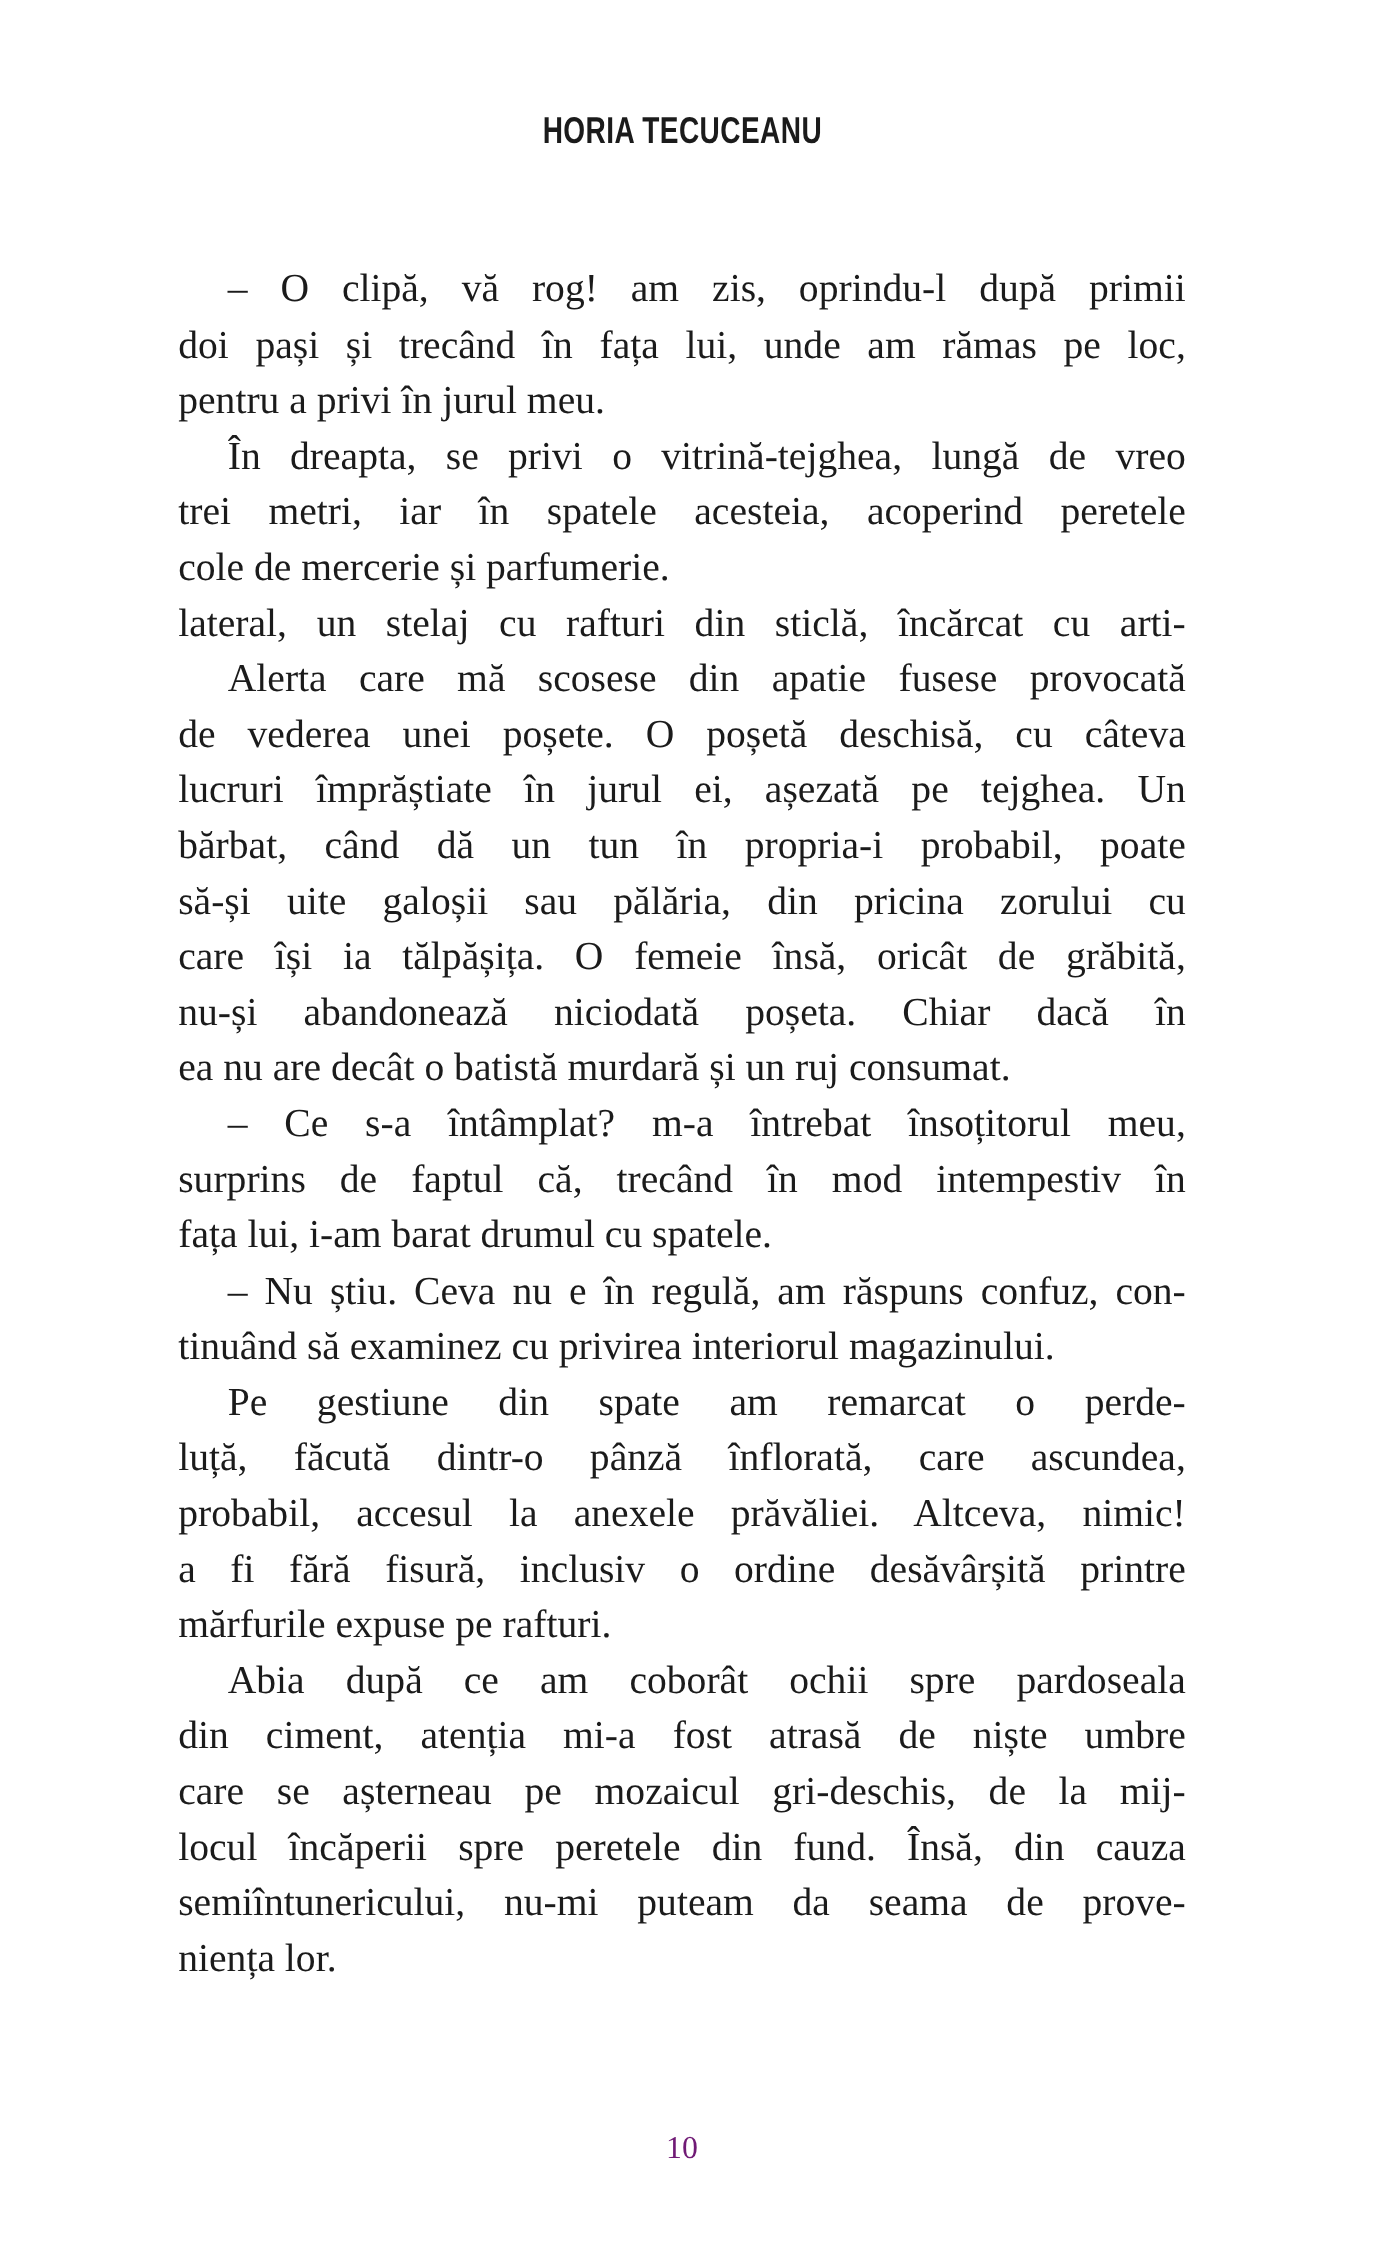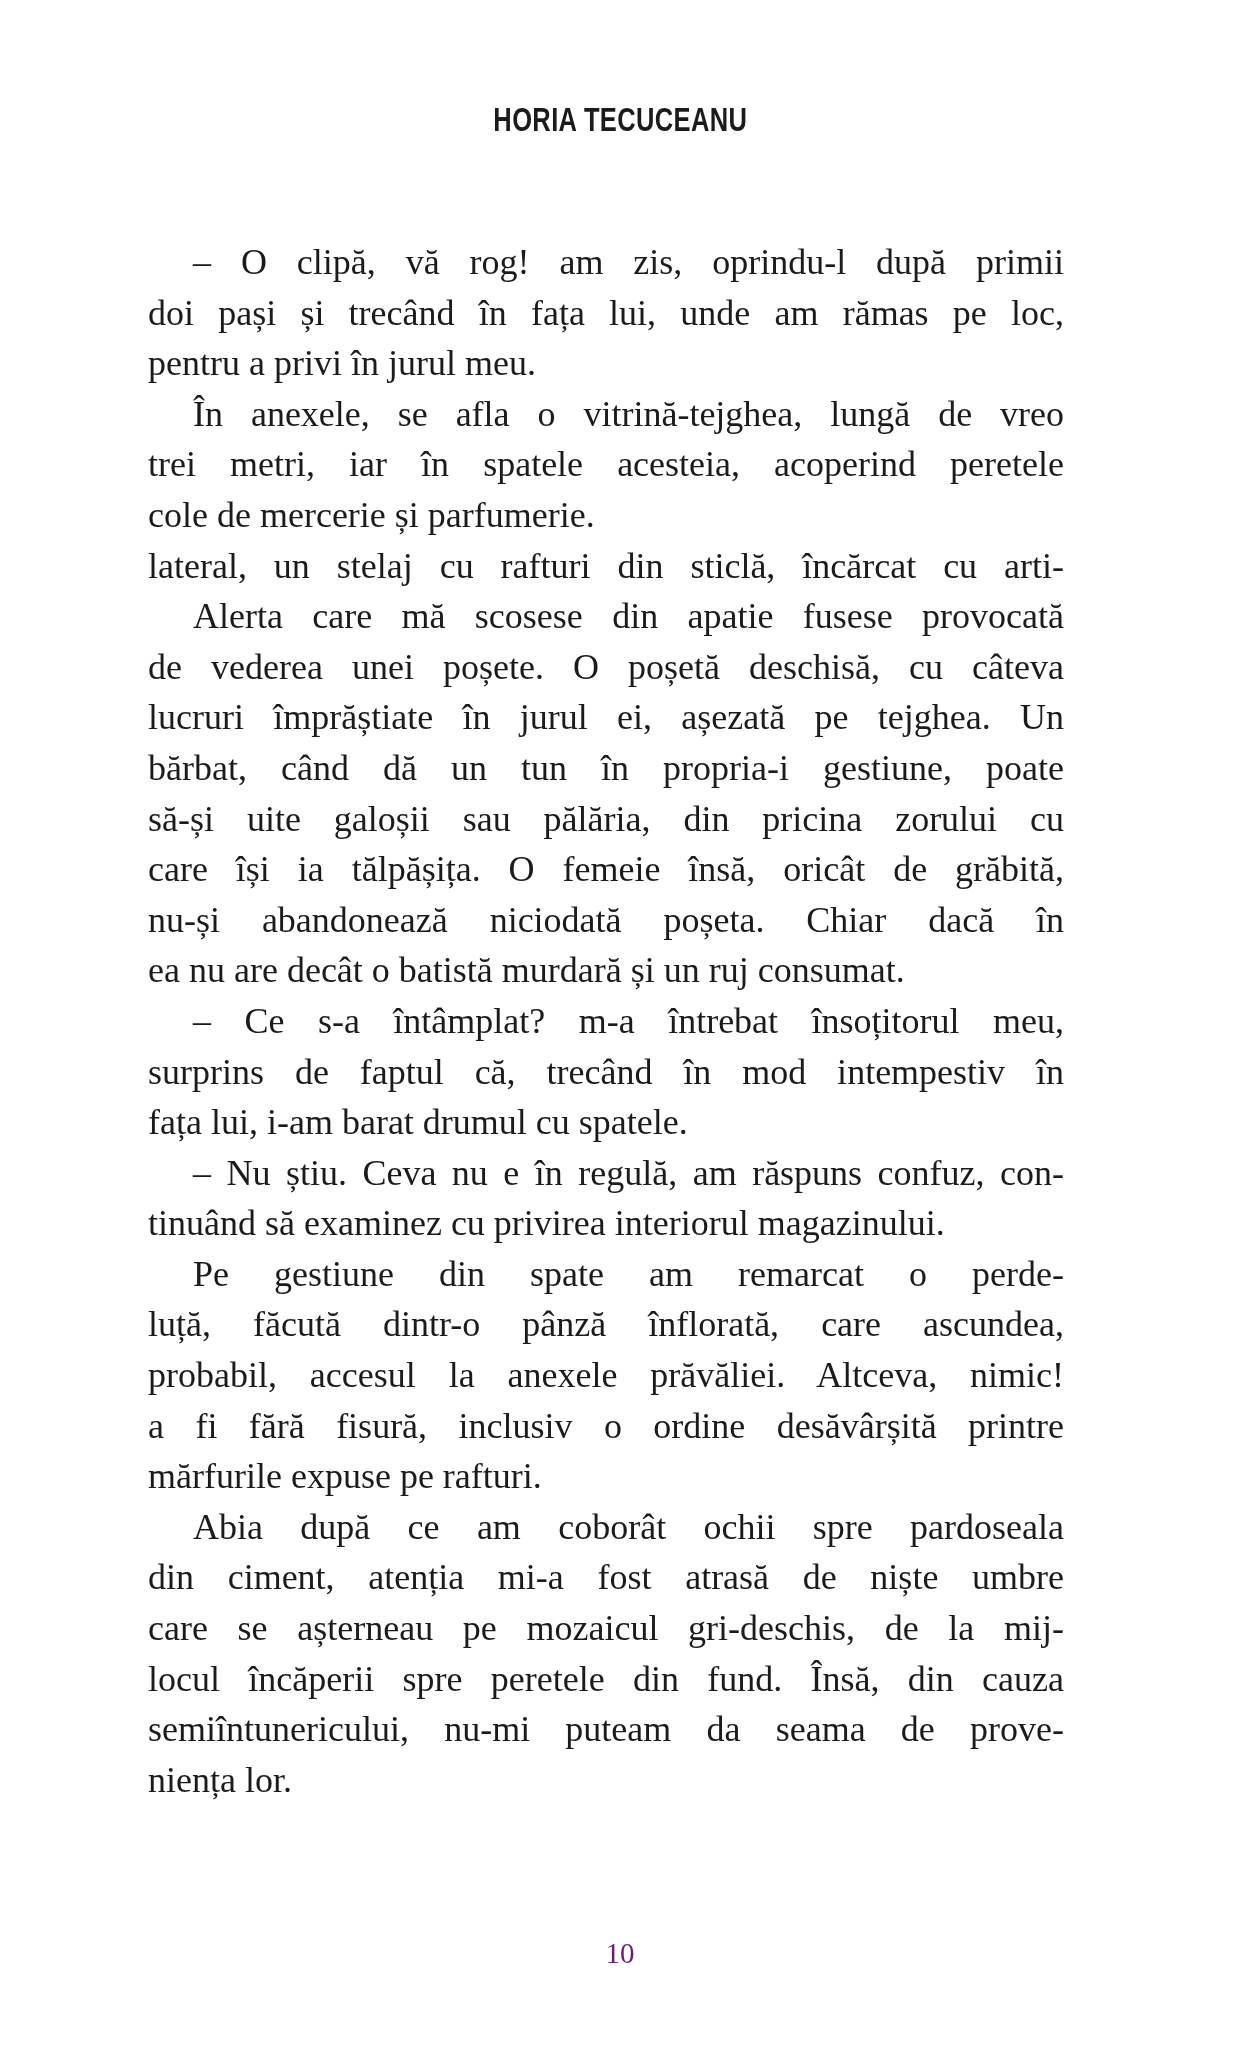--- a/index.html
+++ b/index.html
@@ -31,21 +31,21 @@
   .header-text {
     display: inline-block;
     transform: scaleX(0.75);
     transform-origin: center;
     white-space: nowrap;
     letter-spacing: 0.5px;
   }
   .body-text {
     position: absolute;
     top: 237px;
-    left: 148px;
+    left: 162px;
     width: 916px;
     font-size: 36px;
     line-height: 50.6px;
   }
   .paragraph {
     margin: 0;
   }
   .line {
     width: 916px;
     white-space: nowrap;
@@ -78,30 +78,30 @@
     <span class="header-text">HORIA TECUCEANU</span>
   </div>
 
   <div class="body-text" id="body-text">
       <div class="paragraph">
         <div class="line indent">– O clipă, vă rog! am zis, oprindu-l după primii</div>
         <div class="line">doi pași și trecând în fața lui, unde am rămas pe loc,</div>
         <div class="line last">pentru a privi în jurul meu.</div>
       </div>
       <div class="paragraph">
-        <div class="line indent">În anexele, se afla o vitrină-tejghea, lungă de vreo</div>
+        <div class="line indent">În dreapta, se privi o vitrină-tejghea, lungă de vreo</div>
         <div class="line">trei metri, iar în spatele acesteia, acoperind peretele</div>
         <div class="line last">cole de mercerie și parfumerie.</div>
         <div class="line">lateral, un stelaj cu rafturi din sticlă, încărcat cu arti-</div>
       </div>
       <div class="paragraph">
         <div class="line indent">Alerta care mă scosese din apatie fusese provocată</div>
         <div class="line">de vederea unei poșete. O poșetă deschisă, cu câteva</div>
         <div class="line">lucruri împrăștiate în jurul ei, așezată pe tejghea. Un</div>
-        <div class="line">bărbat, când dă un tun în propria-i gestiune, poate</div>
+        <div class="line">bărbat, când dă un tun în propria-i probabil, poate</div>
         <div class="line">să-și uite galoșii sau pălăria, din pricina zorului cu</div>
         <div class="line">care își ia tălpășița. O femeie însă, oricât de grăbită,</div>
         <div class="line">nu-și abandonează niciodată poșeta. Chiar dacă în</div>
         <div class="line last">ea nu are decât o batistă murdară și un ruj consumat.</div>
       </div>
       <div class="paragraph">
         <div class="line indent">– Ce s-a întâmplat? m-a întrebat însoțitorul meu,</div>
         <div class="line">surprins de faptul că, trecând în mod intempestiv în</div>
         <div class="line last">fața lui, i-am barat drumul cu spatele.</div>
       </div>

